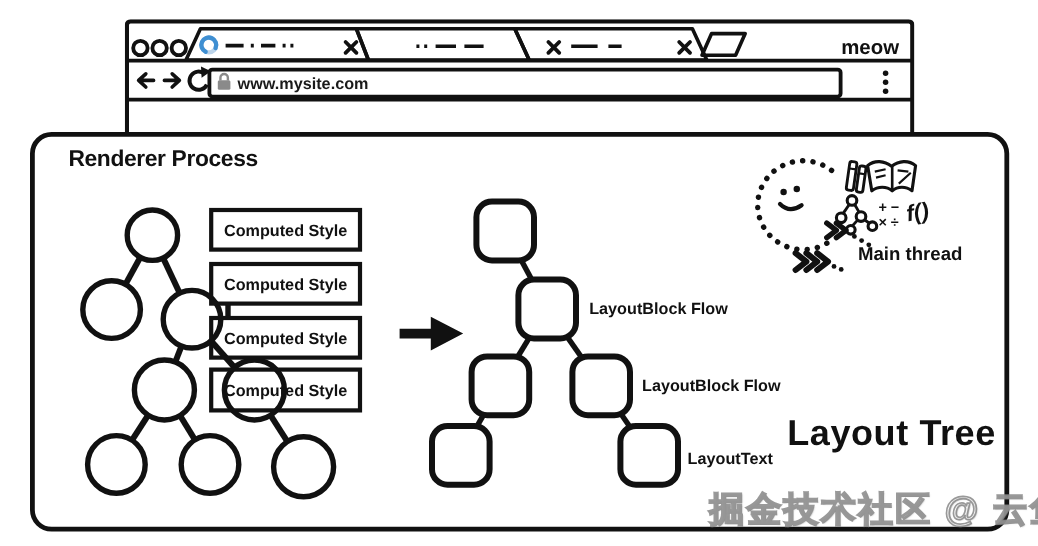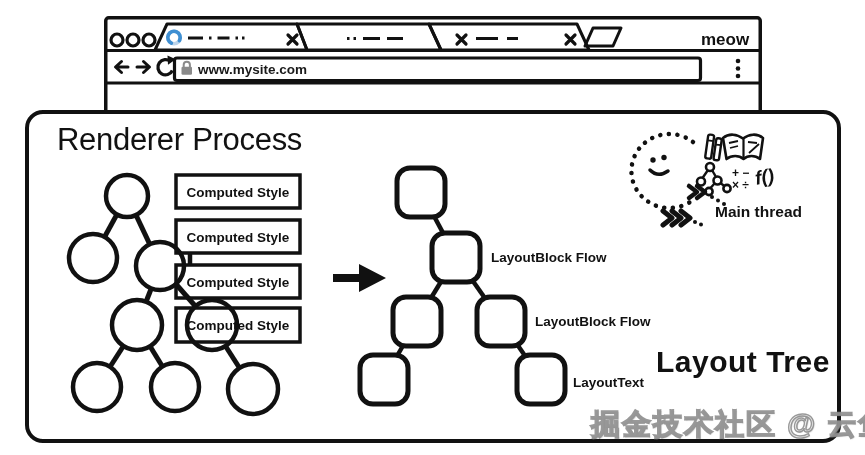--- a/index.html
+++ b/index.html
@@ -4,21 +4,21 @@
 <style>
   html,body{margin:0;padding:0;background:#fff;}
   body{width:865px;height:455px;position:relative;overflow:hidden;
        font-family:"Liberation Sans",sans-serif;color:#111;}
   .abs{position:absolute;}
   
   #browser-window{left:104px;top:16px;width:612px;height:100px;z-index:1;}
   
   #renderer-box{left:25px;top:110px;width:816px;height:333px;box-sizing:border-box;
                 border:4px solid #111;border-radius:18px;background:#fff;z-index:2;}
-  #renderer-title{left:57px;top:122px;font-size:31px;font-weight:normal;letter-spacing:-0.3px;z-index:3;}
+  #renderer-title{left:57px;top:122px;font-size:19px;font-weight:bold;letter-spacing:-0.3px;z-index:3;}
   #left-tree{left:40px;top:160px;z-index:3;}
   #transform-arrow{left:330px;top:258px;z-index:3;}
   #right-tree{left:345px;top:160px;z-index:3;}
   #main-thread{left:627px;top:126px;z-index:3;}
   #layout-tree-label{left:656px;top:345px;font-size:30px;font-weight:bold;letter-spacing:0.5px;z-index:3;}
   #watermark{left:591px;top:405px;font-size:29px;font-weight:bold;letter-spacing:2px;z-index:5;
              color:rgba(255,255,255,0.55);-webkit-text-stroke:1.4px rgba(135,135,135,0.85);
              text-shadow:1px 1px 1px rgba(120,120,120,0.35);white-space:nowrap;}
   svg text{font-family:"Liberation Sans",sans-serif;}
   .ink-stroke{stroke:#111;fill:none;}

